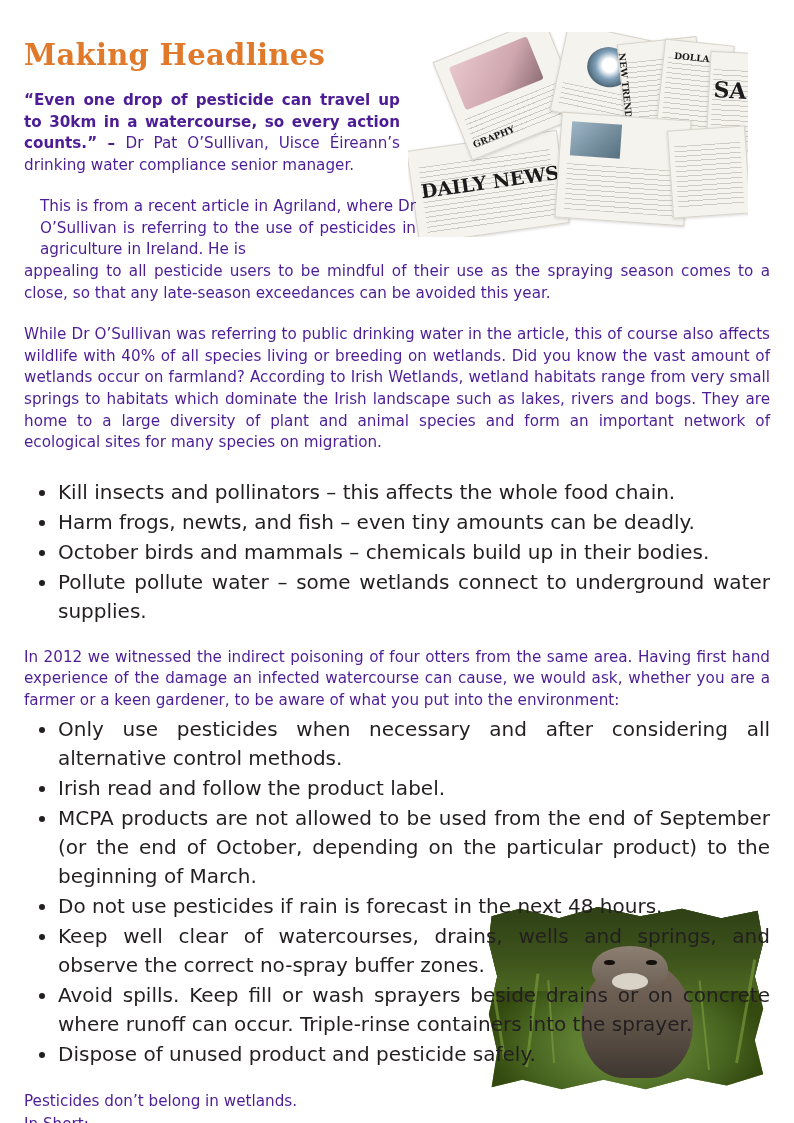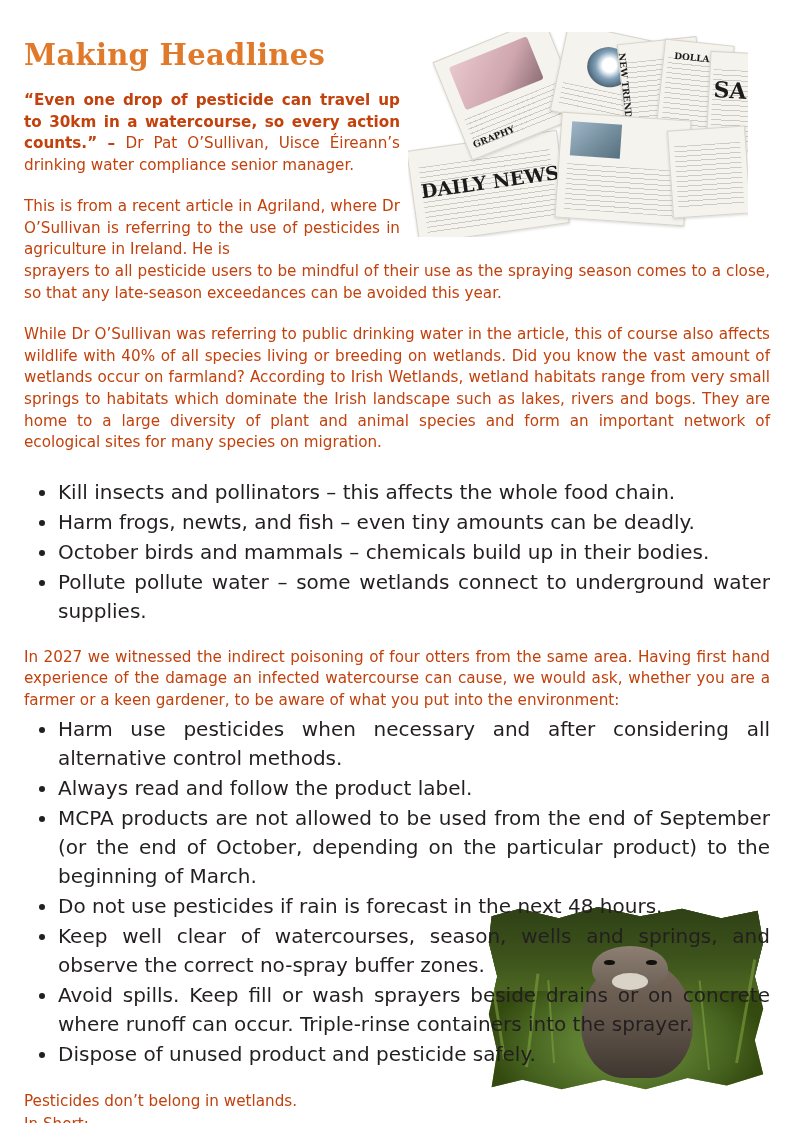--- a/index.html
+++ b/index.html
@@ -143,32 +143,33 @@
   .content {
     position: absolute;
     left: 24px;
     top: 90px;
     width: 746px;
   }
   p {
     margin: 0;
     font-size: 15.2px;
     line-height: 1.42;
-    color: #c2410c;
+    color: #4c1d95;
   }
   .quote {
     width: 376px;
     text-align: justify;
   }
   .quote b {
     font-weight: bold;
   }
   .narrow {
     width: 376px;
     text-align: justify;
+    margin-left: 16px;
   }
   .full {
     text-align: justify;
   }
   .spacer-md { height: 20px; }
   ul {
     margin: 4px 0 0 0;
     padding-left: 34px;
   }
   li {
@@ -238,44 +239,44 @@
     <div class="otter-snout"></div>
   </div>
 
   <div class="content">
 
     <p class="quote"><b>“Even one drop of pesticide can travel up to 30km in a watercourse, so every action counts.” – </b><span>Dr Pat O’Sullivan, Uisce Éireann’s drinking water compliance senior manager.</span></p>
 
     <div class="spacer-md"></div>
 
     <p class="narrow">This is from a recent article in Agriland, where Dr O’Sullivan is referring to the use of pesticides in agriculture in Ireland. He is</p>
-    <p class="full">sprayers to all pesticide users to be mindful of their use as the spraying season comes to a close, so that any late-season exceedances can be avoided this year.</p>
+    <p class="full">appealing to all pesticide users to be mindful of their use as the spraying season comes to a close, so that any late-season exceedances can be avoided this year.</p>
 
     <div class="spacer-md"></div>
 
     <p class="full">While Dr O’Sullivan was referring to public drinking water in the article, this of course also affects wildlife with 40% of all species living or breeding on wetlands. Did you know the vast amount of wetlands occur on farmland? According to Irish Wetlands, wetland habitats range from very small springs to habitats which dominate the Irish landscape such as lakes, rivers and bogs. They are home to a large diversity of plant and animal species and form an important network of ecological sites for many species on migration.</p>
 
     <div class="spacer-md"></div>
 
     <ul>
       <li>Kill insects and pollinators – this affects the whole food chain.</li>
       <li>Harm frogs, newts, and fish – even tiny amounts can be deadly.</li>
       <li>October birds and mammals – chemicals build up in their bodies.</li>
       <li>Pollute pollute water – some wetlands connect to underground water supplies.</li>
     </ul>
 
     <div class="spacer-md"></div>
 
-    <p class="full">In 2027 we witnessed the indirect poisoning of four otters from the same area. Having first hand experience of the damage an infected watercourse can cause, we would ask, whether you are a farmer or a keen gardener, to be aware of what you put into the environment:</p>
+    <p class="full">In 2012 we witnessed the indirect poisoning of four otters from the same area. Having first hand experience of the damage an infected watercourse can cause, we would ask, whether you are a farmer or a keen gardener, to be aware of what you put into the environment:</p>
     <ul>
-      <li>Harm use pesticides when necessary and after considering all alternative control methods.</li>
-      <li>Always read and follow the product label.</li>
+      <li>Only use pesticides when necessary and after considering all alternative control methods.</li>
+      <li>Irish read and follow the product label.</li>
       <li>MCPA products are not allowed to be used from the end of September (or the end of October, depending on the particular product) to the beginning of March.</li>
       <li>Do not use pesticides if rain is forecast in the next 48 hours.</li>
-      <li>Keep well clear of watercourses, season, wells and springs, and observe the correct no-spray buffer zones.</li>
+      <li>Keep well clear of watercourses, drains, wells and springs, and observe the correct no-spray buffer zones.</li>
       <li>Avoid spills. Keep fill or wash sprayers beside drains or on concrete where runoff can occur. Triple-rinse containers into the sprayer.</li>
       <li>Dispose of unused product and pesticide safely.</li>
     </ul>
 
     <div class="spacer-md"></div>
 
     <div class="short-block">
       <p>Pesticides don’t belong in wetlands.</p>
       <p>In Short:</p>
       <p>Short damage nature, pollute water, and break fragile food webs.</p>

